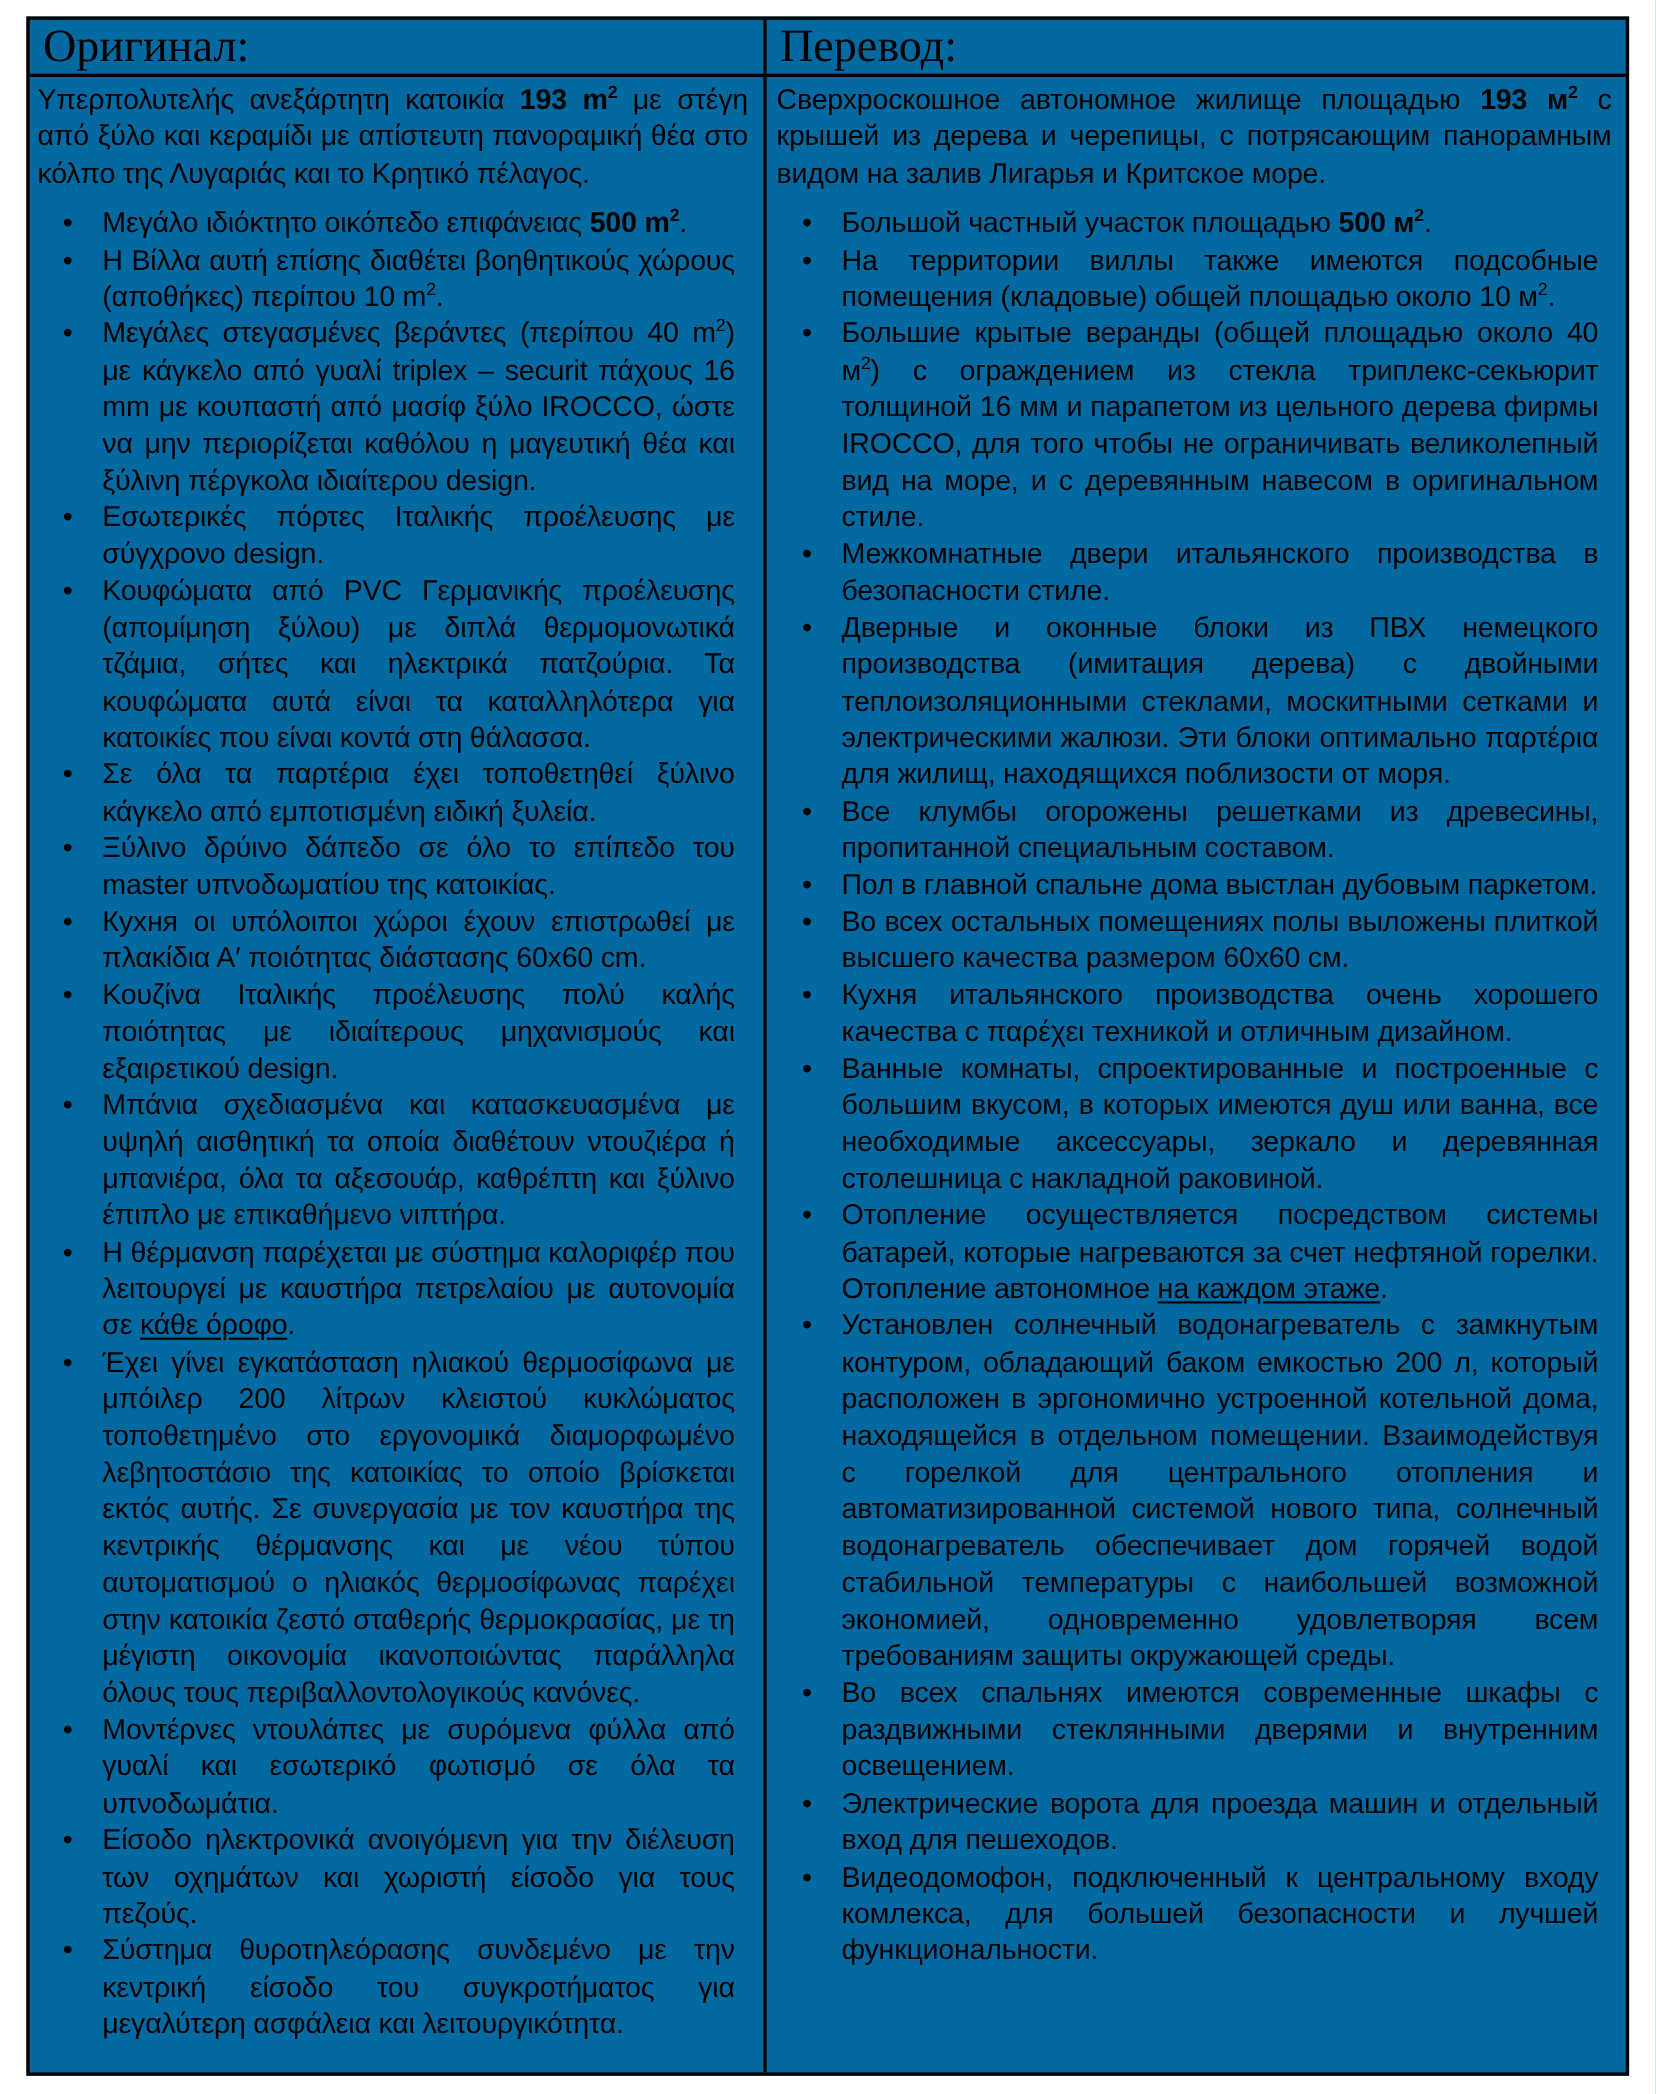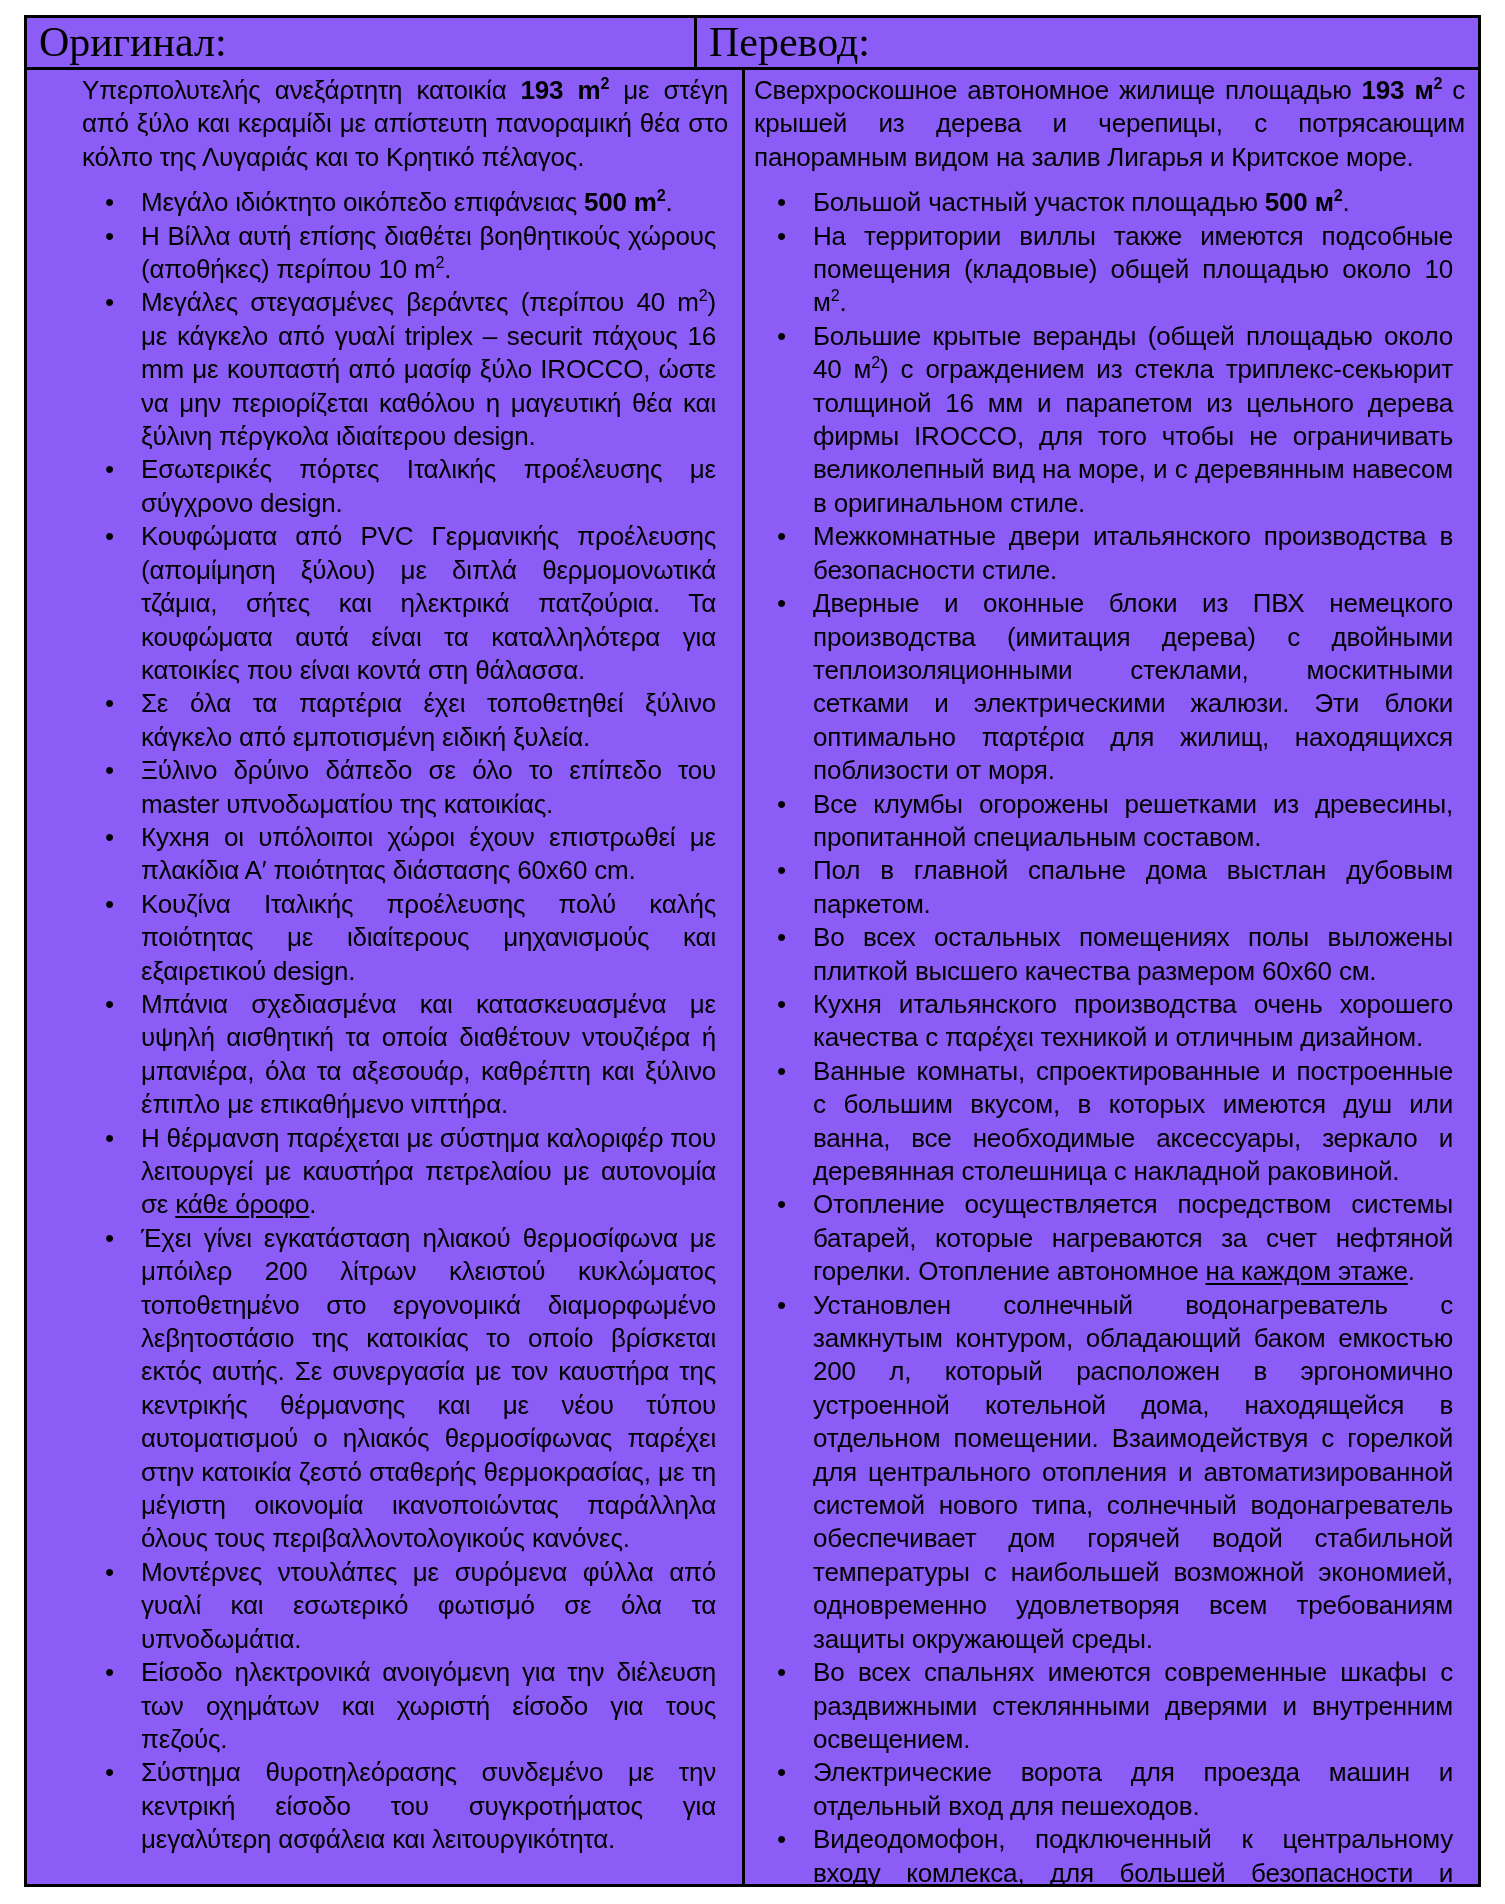--- a/index.html
+++ b/index.html
@@ -15,34 +15,34 @@
   .doc-table{
     position:absolute;
     left:24px;
     top:15px;
     width:1457px;
     height:1872px;
     border:3px solid #000;
     box-sizing:border-box;
     display:flex;
     flex-direction:column;
-    background:#8b5cf6;
+    background:#0369a1;
   }
   .row{display:grid;grid-template-columns:670px 1fr;}
   .header-row{border-bottom:3px solid #000;flex:0 0 auto;}
   .hcell{
     font-family:"Liberation Serif",serif;
     font-size:42px;
     line-height:48px;
     padding:0 8px 1px 12px;
     white-space:nowrap;
     overflow:hidden;
   }
   .hcell.left-col{border-right:3px solid #000;}
-  .body-row{flex:1 1 auto;min-height:0;padding-left:48px;}
+  .body-row{flex:1 1 auto;min-height:0;}
   .bcell{
     font-size:26px;
     line-height:33.4px;
     letter-spacing:-0.2px;
     overflow:hidden;
   }
   .bcell.left-col{border-right:3px solid #000;padding:4px 14px 0 7px;}
   .bcell.right-col{padding:4px 13px 0 9px;}
   p.intro{margin:0;text-align:justify;text-align-last:left;}
   ul.bullets{margin:12px;padding:0;list-style:none;}

